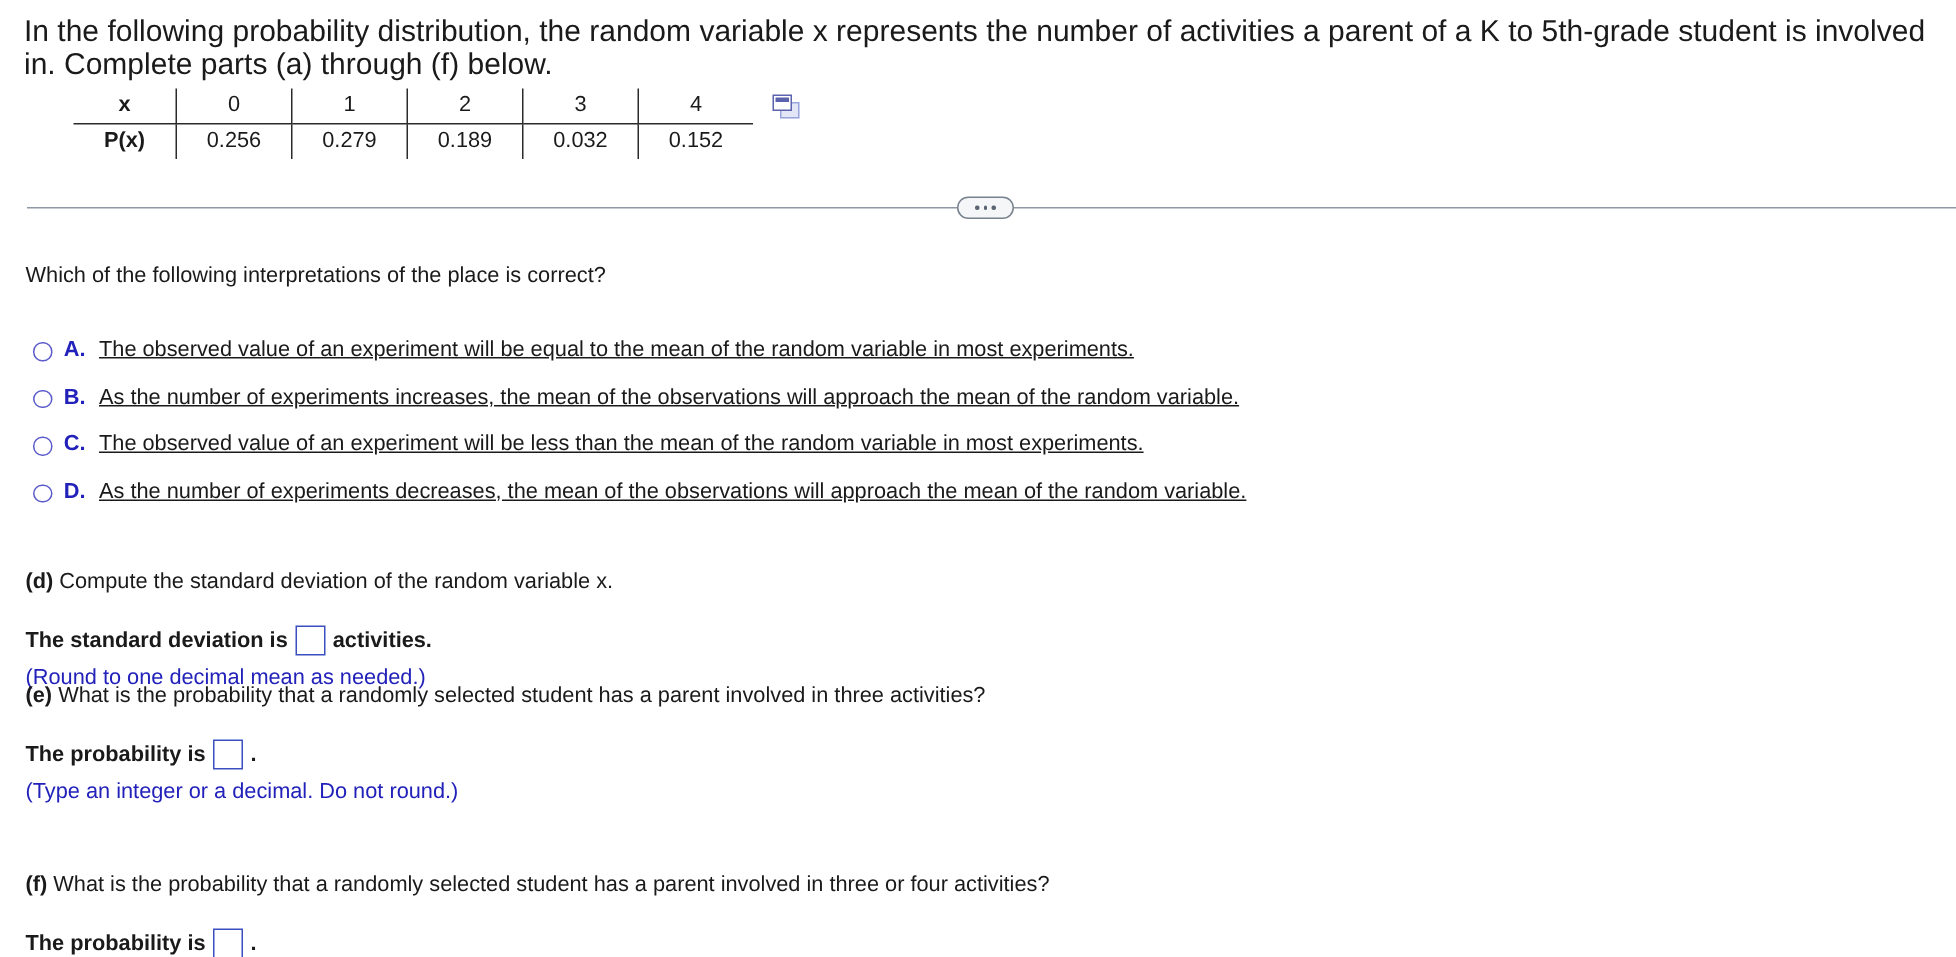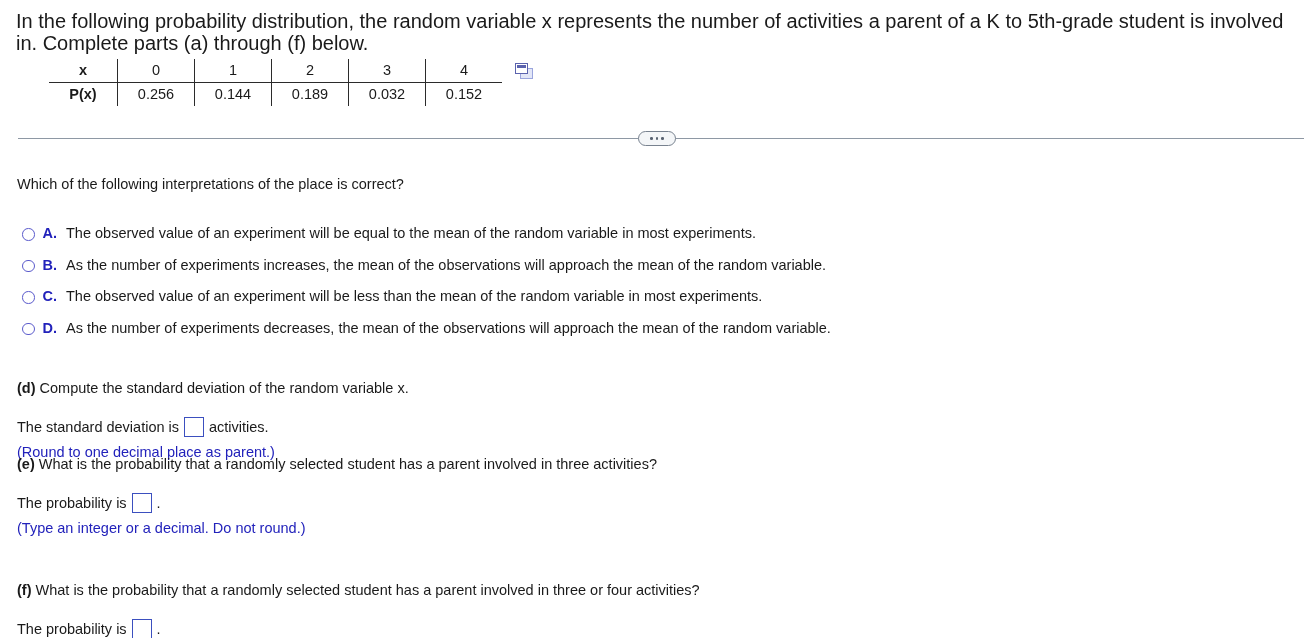--- a/index.html
+++ b/index.html
@@ -161,20 +161,21 @@
   }
   .opt-letter {
     font-weight: bold;
     color: #2222bb;
     margin-left: 8px;
     flex: 0 0 auto;
   }
   .opt-text {
     margin-left: 9px;
     color: #1a1a1a;
+    text-decoration: underline;
   }
 
   
   .part {
     position: absolute;
     left: 17px;
     width: 1270px;
     margin-top: 18px;
   }
   .part-prompt {
@@ -185,20 +186,21 @@
   .part-prompt .tag {
     font-weight: bold;
   }
   .answer-line {
     margin-top: 19px;
     display: flex;
     align-items: center;
     font-size: 14.5px;
     color: #1a1a1a;
     line-height: 20px;
+    font-weight: bold;
   }
   .answer-box {
     width: 20px;
     height: 20px;
     border: 1.4px solid #3b4fbf;
     background: #ffffff;
     box-sizing: border-box;
     margin: 0 5px;
     flex: 0 0 auto;
   }
@@ -224,21 +226,21 @@
         <td class="rowlabel">x</td>
         <td class="cell">0</td>
         <td class="cell">1</td>
         <td class="cell">2</td>
         <td class="cell">3</td>
         <td class="cell last">4</td>
       </tr>
       <tr class="row-px">
         <td class="rowlabel">P(x)</td>
         <td class="cell">0.256</td>
-        <td class="cell">0.144</td>
+        <td class="cell">0.279</td>
         <td class="cell">0.189</td>
         <td class="cell">0.032</td>
         <td class="cell last">0.152</td>
       </tr>
     </tbody>
   </table>
 </div>
 
 <div class="copy-icon">
   <div class="back-rect"></div>
@@ -279,21 +281,21 @@
   </div>
 </div>
 
 <div class="part part-d">
   <div class="part-prompt"><span class="tag">(d)</span><span> Compute the standard deviation of the random variable x.</span></div>
   <div class="answer-line">
     <span>The standard deviation is</span>
     <span class="answer-box"></span>
     <span>activities.</span>
   </div>
-  <div class="hint">(Round to one decimal place as parent.)</div>
+  <div class="hint">(Round to one decimal mean as needed.)</div>
 </div>
 
 <div class="part part-e">
   <div class="part-prompt"><span class="tag">(e)</span><span> What is the probability that a randomly selected student has a parent involved in three activities?</span></div>
   <div class="answer-line">
     <span>The probability is</span>
     <span class="answer-box"></span>
     <span>.</span>
   </div>
   <div class="hint">(Type an integer or a decimal. Do not round.)</div>

